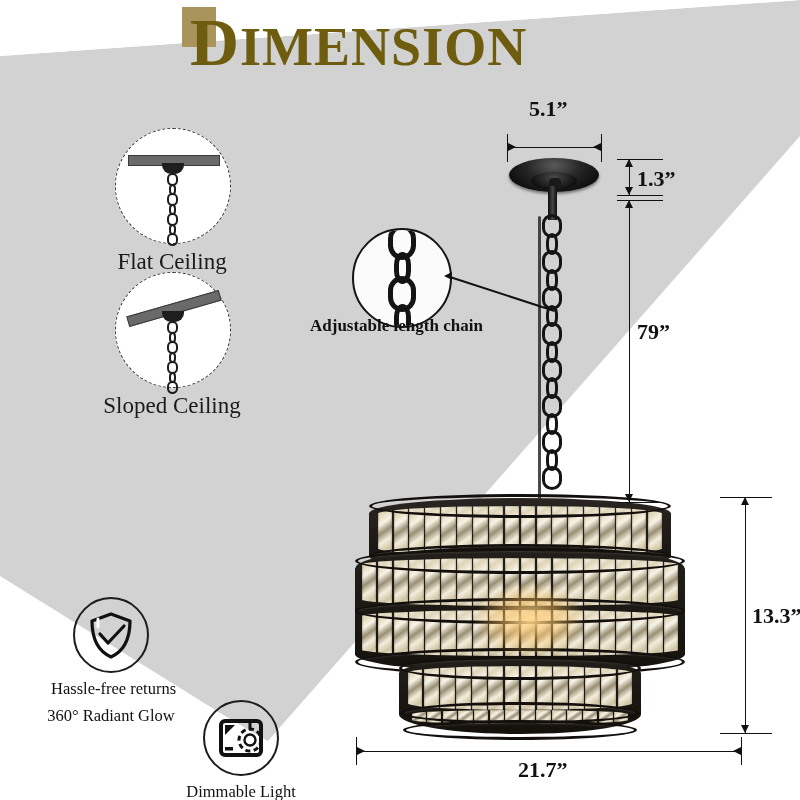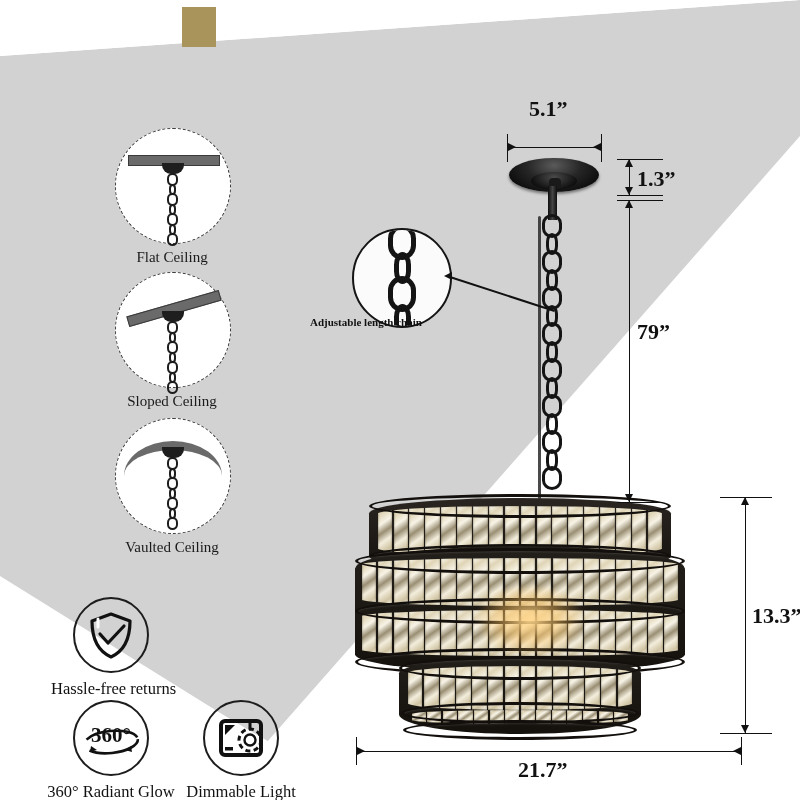--- a/index.html
+++ b/index.html
@@ -28,21 +28,21 @@
     font-family:"Liberation Serif",serif;
     font-size:68px;font-weight:bold;color:#6e5c0f;letter-spacing:1px;
     line-height:1;white-space:nowrap;}
   .title .small{font-size:54px;}
 
   
   .ceil-item{position:absolute;}
   .ceil-circle{position:relative;width:114px;height:114px;border-radius:50%;
     border:1.6px dashed #3b3b3b;background:#ffffff;}
   .ceil-label{margin-top:5px;text-align:center;width:150px;margin-left:-18px;
-    font-size:15px;color:#1a1a1a;font-family:"Liberation Serif",serif;}
+    font-size:23px;color:#1a1a1a;font-family:"Liberation Serif",serif;}
 
   .bar-flat{position:absolute;left:12px;top:26px;width:90px;height:9px;
     background:#6a6a6a;border:1px solid #3a3a3a;}
   .bar-slope{position:absolute;left:10px;top:30px;width:94px;height:9px;
     background:#6a6a6a;border:1px solid #3a3a3a;
     transform:rotate(-16deg);transform-origin:50% 50%;}
   .bar-vault{position:absolute;left:8px;top:22px;width:98px;height:26px;
     border-top:9px solid #6a6a6a;border-radius:50%/100% 100% 0 0;}
   .knob{position:absolute;width:22px;height:11px;background:#1e1e1e;
     border-radius:0 0 9px 9px;}
@@ -123,34 +123,37 @@
     border-left:8px solid #111;}
 
   
   .callout-circle{position:absolute;left:352px;top:228px;width:96px;height:96px;
     border-radius:50%;background:#fbfbfb;border:2px solid #151515;overflow:hidden;}
   .callout-chain{position:absolute;left:50%;top:-6px;margin-left:-15px;width:30px;}
   .callout-chain i{display:block;width:28px;height:36px;margin:0 auto -8px;
     border:5px solid #141414;border-radius:50%/40%;box-sizing:border-box;}
   .callout-chain i:nth-child(even){width:17px;height:32px;}
   .leader{position:absolute;height:1.5px;background:#111;transform-origin:0 50%;}
-  .callout-text{position:absolute;font-size:11px;color:#111;font-weight:bold;
+  .callout-text{position:absolute;font-size:17px;color:#111;font-weight:bold;
     font-family:"Liberation Serif",serif;white-space:nowrap;}
 </style>
 </head>
 <body>
 
 <div id="stage">
 
   <div class="bg-gray"></div>
   <div class="bg-white-top"></div>
   <div class="bg-white-bottom"></div>
   <div class="bg-white-right"></div>
 
   <div class="title-accent"></div>
+  <div class="title">
+    <span>D</span><span class="small">IMENSION</span>
+  </div>
 
   <div class="ceil-item" style="left:115px;top:128px;">
     <div class="ceil-circle">
       <div class="bar-flat"></div>
       <div class="knob" style="left:46px;top:34px;"></div>
       <div class="chain" style="left:51px;top:44px;">
         <i></i>
           <i></i>
           <i></i>
           <i></i>
@@ -172,58 +175,34 @@
           <i></i>
           <i></i>
           <i></i>
           <i></i>
           <i></i>
       </div>
     </div>
     <div class="ceil-label">Sloped Ceiling</div>
   </div>
 
-  <div class="ceil-item" style="left:115px;top:418px;">
-    <div class="ceil-circle">
-      <div class="bar-vault"></div>
-      <div class="knob" style="left:46px;top:28px;"></div>
-      <div class="chain" style="left:51px;top:38px;">
-        <i></i>
-          <i></i>
-          <i></i>
-          <i></i>
-          <i></i>
-          <i></i>
-          <i></i>
-      </div>
-    </div>
-    <div class="ceil-label">Vaulted Ceiling</div>
-  </div>
 
   <div class="feat" style="left:51px;top:597px;width:120px;text-align:right;">
     <div class="feat-circle">
       <svg width="72" height="72" viewBox="0 0 72 72">
         <path d="M36 15 L55 22 C55 42 47 53 36 58 C25 53 17 42 17 22 Z" fill="none" stroke="#111" stroke-width="3.2" stroke-linejoin="round"></path>
         <path d="M25 35 L33 44 L49 27" fill="none" stroke="#111" stroke-width="3.2" stroke-linecap="round" stroke-linejoin="round"></path>
         <path d="M23 20 L23 28" stroke="#fff" stroke-width="3" stroke-linecap="round"></path>
       </svg>
     </div>
     <div class="feat-label">Hassle-free returns</div>
   </div>
 
 
   <div class="feat" style="left:44px;top:700px;width:134px;">
-    <div class="feat-circle">
-      <svg width="72" height="72" viewBox="0 0 72 72">
-        <ellipse cx="36" cy="40" rx="27" ry="11" fill="none" stroke="#111" stroke-width="2.6" stroke-dasharray="54 14" transform="rotate(-6 36 40)"></ellipse>
-        <path d="M16 44 L22 48 L15 50 Z" fill="#111"></path>
-        <path d="M56 44 L50 48 L57 50 Z" fill="#111"></path>
-        <text x="36" y="40" text-anchor="middle" font-family="Liberation Serif, serif" font-size="21" font-weight="bold" fill="#111">360°</text>
-      </svg>
-    </div>
     <div class="feat-label">360° Radiant Glow</div>
   </div>
 
   <div class="feat" style="left:178px;top:700px;width:126px;">
     <div class="feat-circle">
       <svg width="72" height="72" viewBox="0 0 72 72">
         <rect x="16" y="19" width="40" height="34" rx="4" fill="none" stroke="#111" stroke-width="4"></rect>
         <path d="M20 23 L30 23 L20 33 Z" fill="#111"></path>
         <rect x="20" y="45" width="8" height="3.5" fill="#111"></rect>
         <circle cx="45" cy="38" r="11" fill="none" stroke="#111" stroke-width="3" stroke-dasharray="5 3.4"></circle>

